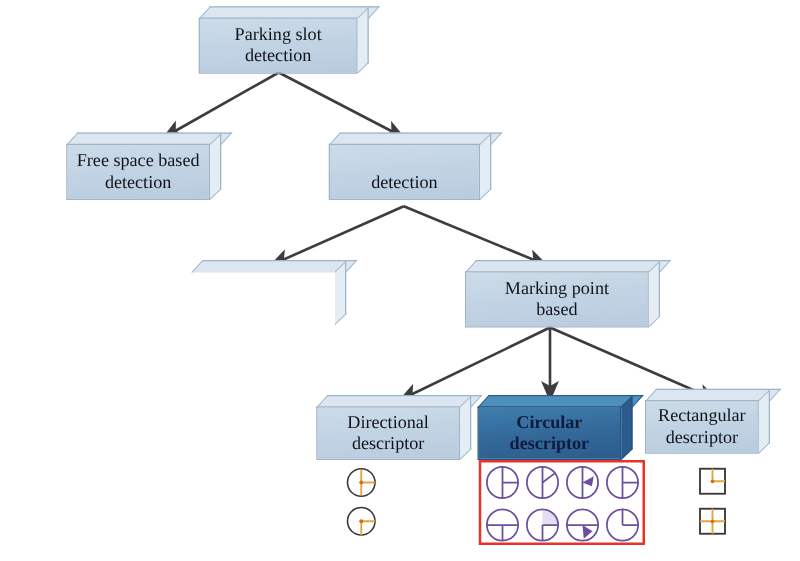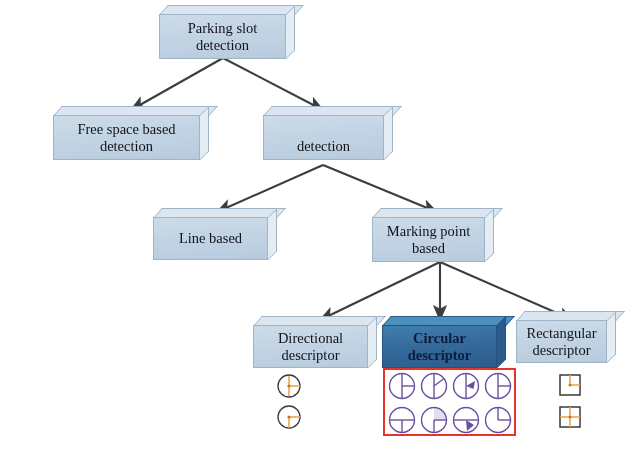--- a/index.html
+++ b/index.html
@@ -140,21 +140,21 @@
     <div class="top"></div>
     <div class="side"></div>
     <div class="face">
       <span class="label">
         <span>Parking slot</span><br>
         <span>detection</span>
       </span>
     </div>
   </div>
 
-  <div class="node" style="left:26px; top:106px; width:156px; height:54px;">
+  <div class="node" style="left:26px; top:106px; width:124px; height:54px;">
     <div class="top"></div>
     <div class="side"></div>
     <div class="face">
       <span class="label">
         <span>Free space based</span><br>
         <span>detection</span>
       </span>
     </div>
   </div>
 
@@ -165,26 +165,23 @@
       <span class="label">
         <br>
         <span>detection</span>
       </span>
     </div>
   </div>
 
   <div class="node" style="left:126px; top:208px; width:124px; height:52px;">
     <div class="top"></div>
     <div class="side"></div>
-    <div class="face">
-      <span class="label">Line based</span>
-    </div>
-  </div>
-
-  <div class="node" style="left:345px; top:208px; width:122px; height:54px;">
+  </div>
+
+  <div class="node" style="left:345px; top:208px; width:156px; height:54px;">
     <div class="top"></div>
     <div class="side"></div>
     <div class="face">
       <span class="label">
         <span>Marking point</span><br>
         <span>based</span>
       </span>
     </div>
   </div>
 

